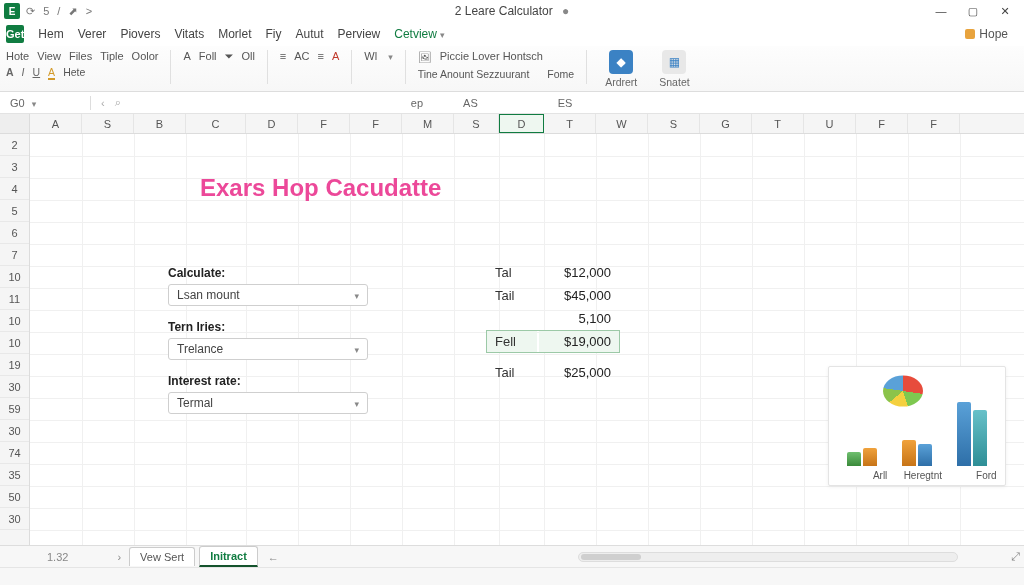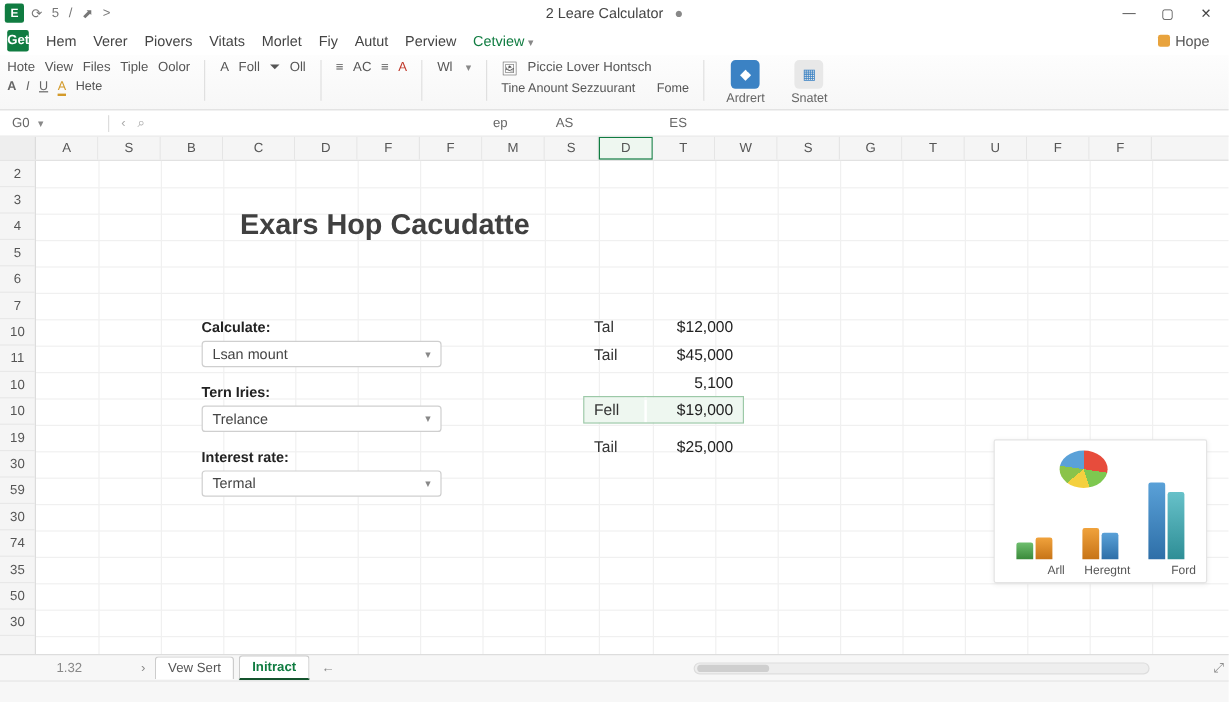--- a/index.html
+++ b/index.html
@@ -150,21 +150,21 @@
     position:absolute;
     left:30px; top:20px; right:0; bottom:0;
   }
   .gridlines-v, .gridlines-h { position:absolute; inset:0; pointer-events:none;}
   .gridlines-v div { position:absolute; top:0; bottom:0; width:1px; background:#f0f0f0;}
   .gridlines-h div { position:absolute; left:0; right:0; height:1px; background:#f0f0f0;}
 
   .content-title {
     position:absolute;
     left:170px; top:40px;
-    font-size:24px; font-weight:700; color:#404040;
+    font-size:24px; font-weight:700; color:#ec4899;
   }
 
   .form-block {
     position:absolute;
     left:138px; top:126px;
     width:200px;
     font-size:12px;
     color:#222;
   }
   .form-block .lbl { font-weight:700; margin: 6px 0 4px 0;}

